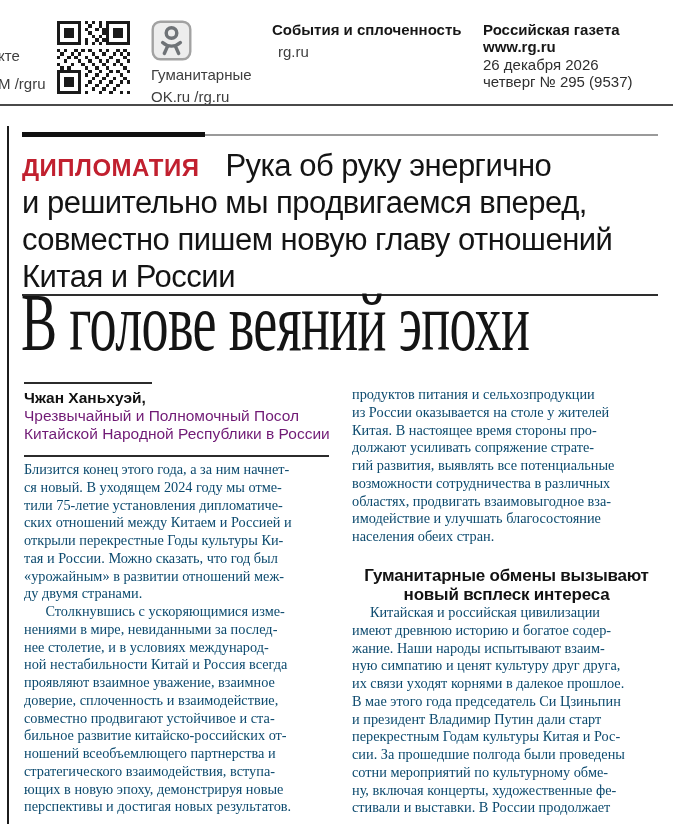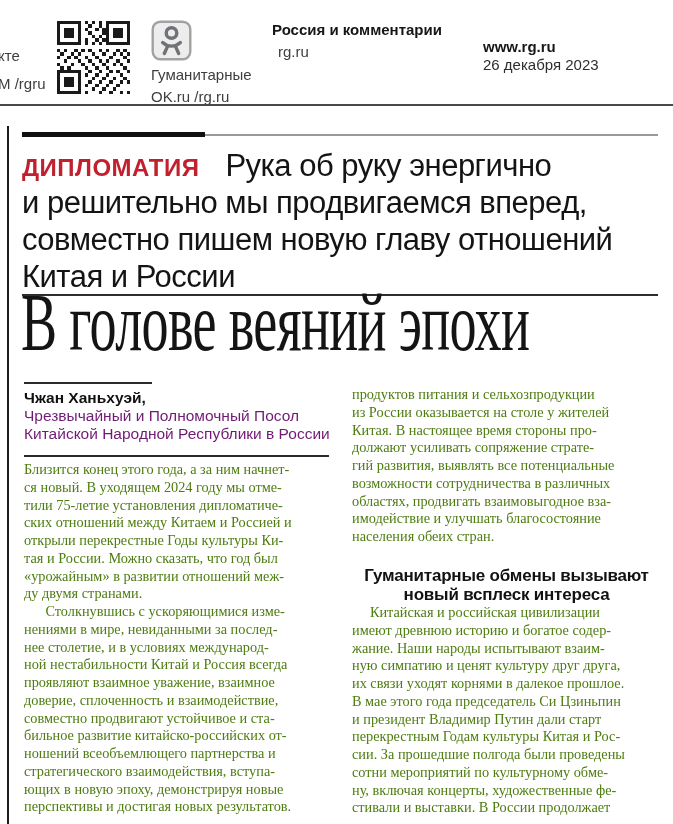--- a/index.html
+++ b/index.html
@@ -40,21 +40,21 @@
   .title{left:21px;top:280px;font-family:"Liberation Serif",serif;font-size:82px;
          line-height:1.06;letter-spacing:-1px;color:#141414;white-space:nowrap;
          transform:scaleX(.66);transform-origin:left top;font-weight:400;}
 
   .author-rule{left:24px;top:382px;width:128px;height:2px;background:#2b2b2b;}
   .author-name{left:24px;top:389px;font-size:15.5px;font-weight:700;color:#111;}
   .author-role{left:24px;top:407px;font-size:15.5px;line-height:17.5px;color:#701a75;}
 
   .col-rule{left:24px;top:455px;width:305px;height:2px;background:#2b2b2b;}
   .body-serif{font-family:"Liberation Serif",serif;font-size:14.3px;line-height:17.75px;
-              color:#4d7c0f;text-align:left;}
+              color:#0c4a6e;text-align:left;}
   .col-left{left:24px;top:461px;width:307px;}
   .col-rt{left:352px;top:386px;width:309px;}
   .subhead{left:352px;top:566px;width:309px;font-size:17px;font-weight:700;
            line-height:19px;letter-spacing:-.2px;color:#121212;text-align:center;}
   .col-rb{left:352px;top:604px;width:309px;}
 </style>
 </head>
 <body>
 
 <div class="page">
@@ -83,25 +83,27 @@
     <g fill="none" stroke="#6f7377" stroke-width="2" stroke-linecap="round">
       <circle cx="12" cy="7.6" r="3.1"></circle>
       <path d="M6.8 13.2c1.5 1.4 3.2 2.1 5.2 2.1s3.7-.7 5.2-2.1"></path>
       <path d="M9.6 15.6L7.8 19.6"></path>
       <path d="M14.4 15.6L16.2 19.6"></path>
     </g>
   </svg>
   <div class="abs oklabel hdr-small">Гуманитарные</div>
   <div class="abs okurl hdr-small">OK.ru /rg.ru</div>
 
-  <div class="abs evt hdr-bold">Россия и комментарии</div>
+  <div class="abs evt hdr-bold">События и сплоченность</div>
   <div class="abs evu hdr-small">rg.ru</div>
 
+  <div class="abs mh1 hdr-bold">Российская газета</div>
   <div class="abs mh2 hdr-bold">www.rg.ru</div>
-  <div class="abs mh3">26 декабря 2023</div>
+  <div class="abs mh3">26 декабря 2026</div>
+  <div class="abs mh4">четверг № 295 (9537)</div>
 
   <div class="abs hdr-sep"></div>
 
   <div class="abs vline"></div>
   <div class="abs bar-thin"></div>
   <div class="abs bar-thick"></div>
 
   <div class="abs hl hl-rest pre">и решительно мы продвигаемся вперед,
 совместно пишем новую главу отношений
 Китая и России</div>

